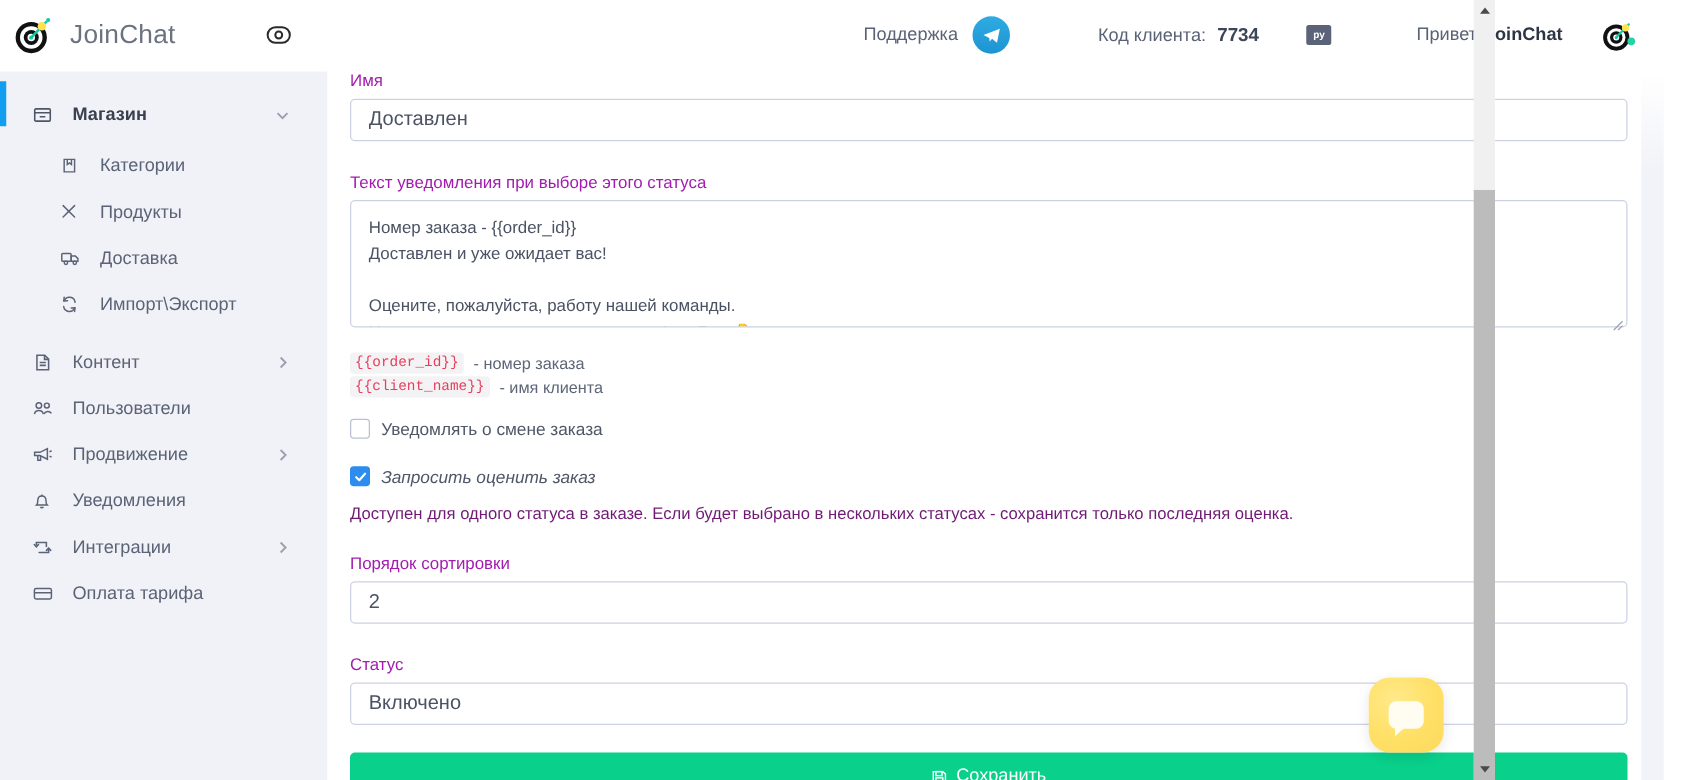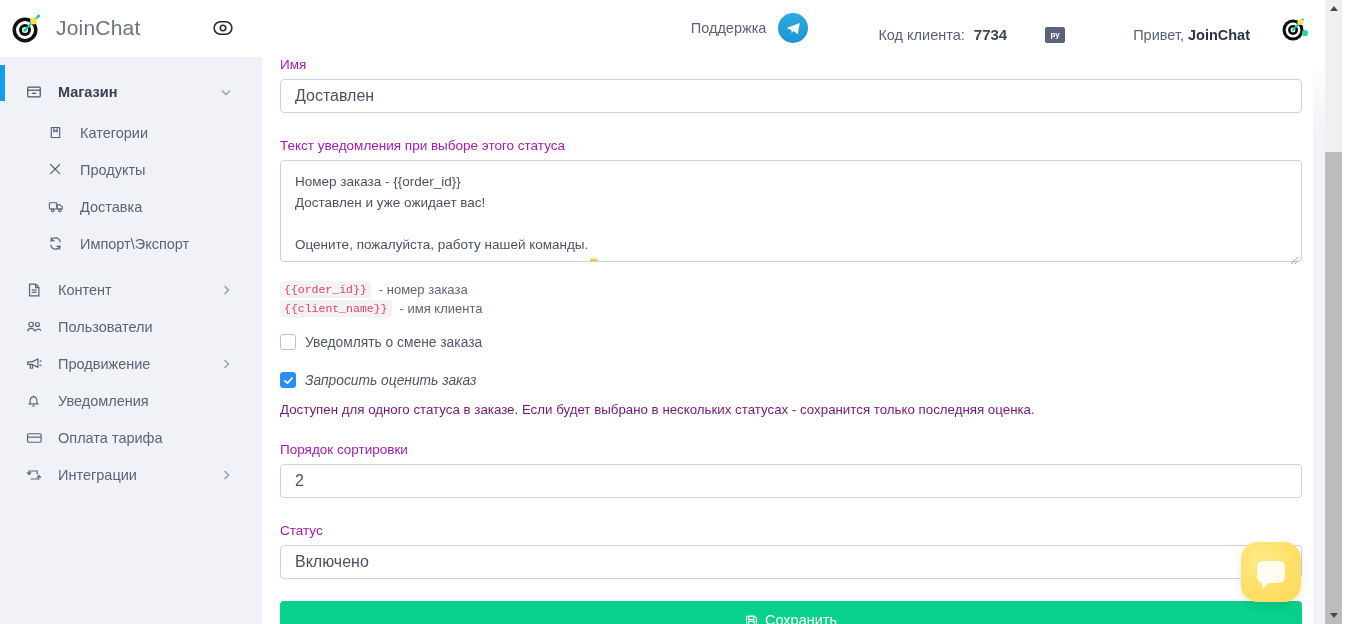--- a/index.html
+++ b/index.html
@@ -2,40 +2,40 @@
 <html><head>
 <meta charset="utf-8">
 <style>
   * { box-sizing: border-box; margin: 0; padding: 0; }
   html, body {
     width: 1366px; height: 624px;
     overflow: hidden;
     font-family: "Liberation Sans", sans-serif;
     background: #ffffff;
   }
-  .screen { position: relative; width: 1342px; height: 624px; background:#fff; }
+  .screen { position: relative; width: 1196px; height: 624px; background:#fff; }
 
   
   .header {
     position:absolute; top:0; left:0; width:1352px; height:57px;
     background:#ffffff; display:flex; align-items:center;
     border-bottom:1px solid #ffffff; z-index:20;
   }
   .brand { display:flex; align-items:center; padding-left:10px; width:190px; }
   .logo-mark { width:34px; height:34px; position:relative; flex:none; }
   .brand-name {
     font-size:21px; color:#6b7280; font-weight:400;
     margin-left:12px; letter-spacing:.2px;
   }
   .collapse-btn {
     width:30px; height:30px; display:flex; align-items:center; justify-content:center;
     margin-left:18px; cursor:pointer;
   }
   .header-right {
-    margin-left:auto; display:flex; align-items:flex-end; padding-right:42px; gap:16px;
+    margin-left:auto; display:flex; align-items:center; padding-right:42px; gap:16px;
   }
   .support-link {
     font-size:14.5px; color:#5a6376; display:flex; align-items:center; gap:12px;
     cursor:pointer;
   }
   .tg-circle {
     width:30px; height:30px; border-radius:50%;
     background: linear-gradient(180deg,#2eabe2 0%,#1d94d2 100%);
     display:flex; align-items:center; justify-content:center; flex:none;
   }
@@ -367,43 +367,43 @@
           <path d="M4 12.5 C4 12.5 5 11.6 5 9 C5 6 6.4 4 9 4 C11.6 4 13 6 13 9 C13 11.6 14 12.5 14 12.5 Z"></path>
           <path d="M7.6 14.4 A1.6 1.6 0 0 0 10.4 14.4"></path>
           <line x1="9" y1="2.5" x2="9" y2="4"></line>
         </svg>
       </span>
       <span class="lbl">Уведомления</span>
     </div>
 
     <div class="nav-item">
       <span class="ico">
-        <svg viewBox="0 0 20 18" width="17" height="16" fill="none" stroke="#5b6376" stroke-width="1.4">
-          <rect x="1.8" y="4" width="16" height="10" rx="1.6"></rect>
-          <line x1="1.8" y1="8" x2="17.8" y2="8"></line>
-        </svg>
-      </span>
-      <span class="lbl">Оплата тарифа</span>
-    </div>
-
-    <div class="nav-item">
-      <span class="ico">
         <svg viewBox="0 0 18 18" width="16" height="16" fill="none" stroke="#5b6376" stroke-width="1.4" stroke-linecap="round">
           <path d="M3.5 6.5 L3.5 4.5 L12.5 4.5 L12.5 8"></path>
           <polyline points="1.6,6.3 3.5,8.4 5.4,6.3"></polyline>
           <path d="M14.5 10 L14.5 13.5 L6 13.5"></path>
           <polyline points="12.6,11.6 14.5,9.6 16.4,11.6"></polyline>
         </svg>
       </span>
       <span class="lbl">Интеграции</span>
       <span class="chev">
         <svg viewBox="0 0 12 12" width="12" height="12" fill="none" stroke="#99a0ae" stroke-width="1.5">
           <polyline points="4.5,2 8.5,6 4.5,10"></polyline>
         </svg>
       </span>
+    </div>
+
+    <div class="nav-item">
+      <span class="ico">
+        <svg viewBox="0 0 20 18" width="17" height="16" fill="none" stroke="#5b6376" stroke-width="1.4">
+          <rect x="1.8" y="4" width="16" height="10" rx="1.6"></rect>
+          <line x1="1.8" y1="8" x2="17.8" y2="8"></line>
+        </svg>
+      </span>
+      <span class="lbl">Оплата тарифа</span>
     </div>
 
   </div>
 
   <div class="content">
     <div class="content-inner">
 
       <label class="form-label">Имя</label>
       <input class="text-input" value="Доставлен" style="">
 

